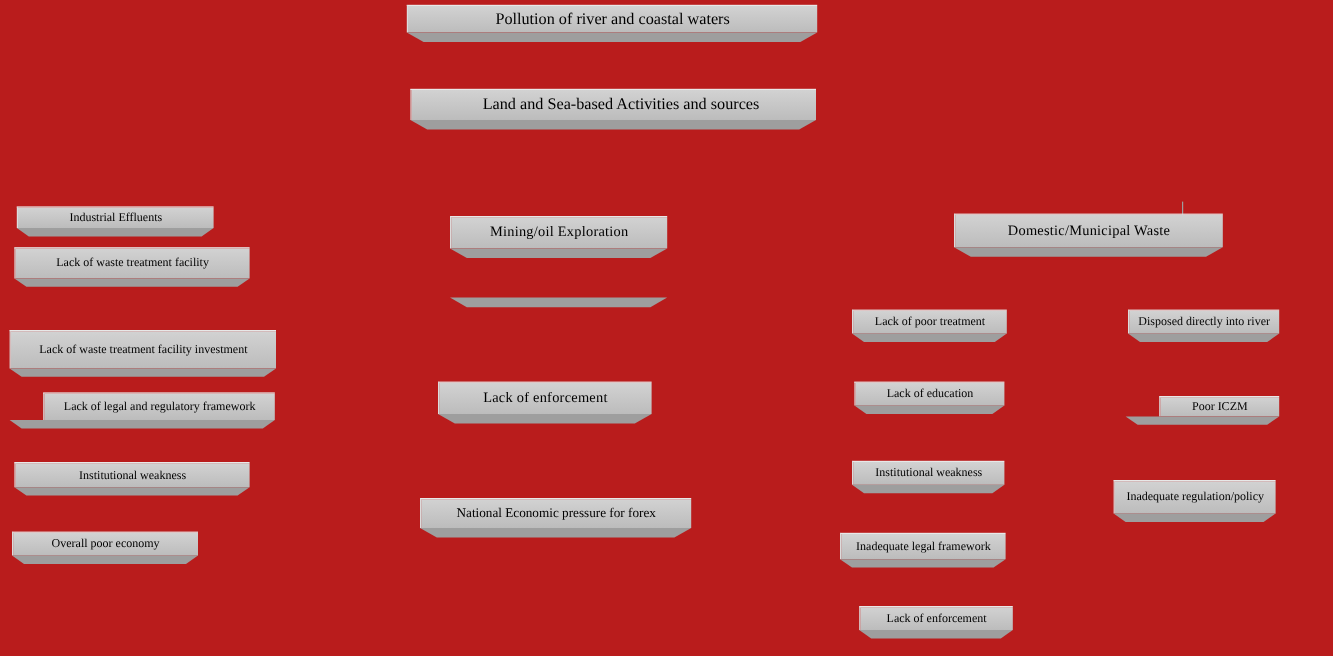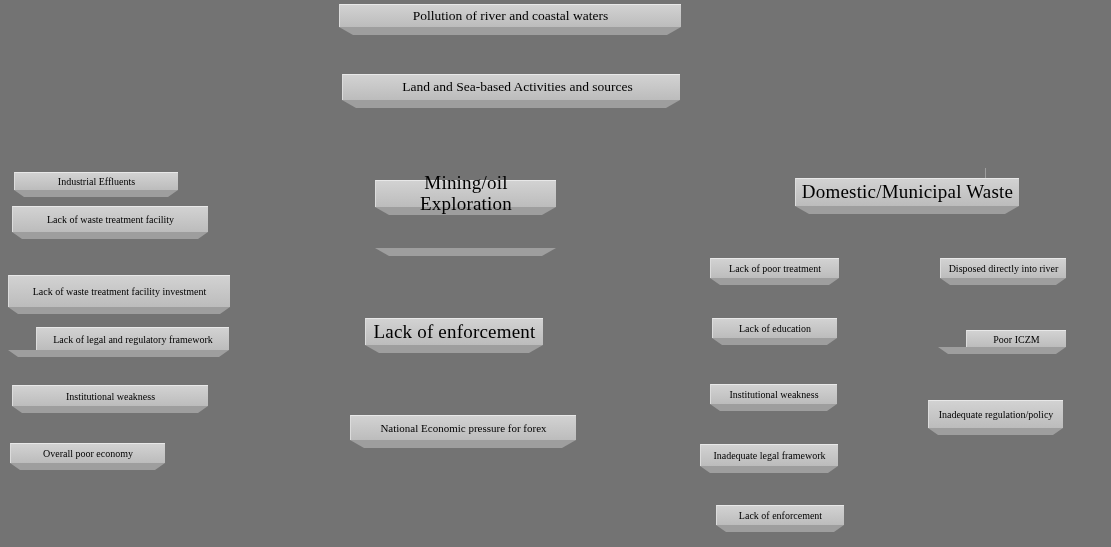--- a/index.html
+++ b/index.html
@@ -25,34 +25,34 @@
     padding: 0 4px;
     line-height: 1.1;
   }
   .node-skirt {
     height: 0;
     width: 100%;
   }
   .size-sm .node-body { font-size: 10px; }
   .size-md .node-body { font-size: 11px; }
   .size-lg .node-body { font-size: 13.5px; }
-  .size-xl .node-body { font-size: 19px; letter-spacing: 0.2px; }
+  .size-xl .node-body { font-size: 12px; letter-spacing: 0.2px; }
   .stub {
     position: absolute;
     left: 985px;
     top: 168px;
     width: 1px;
     height: 11px;
     background: #9e9e9e;
   }
 </style>
 </head>
 <body>
 
-<div class="canvas" id="canvas" style="background: #737373;">
+<div class="canvas" id="canvas" style="background: #b91c1c;">
   <div class="stub"></div>
 <div class="node size-lg" style="left: 339px; top: 4px; width: 342px;">
       <div class="node-body" style="height: 23px; color: rgb(0, 0, 0);">Pollution of river and coastal waters</div>
       <div class="node-skirt" style="border-top: 8px solid rgb(158, 158, 158); border-left: 14px solid transparent; border-right: 14px solid transparent;"></div>
     </div>
     <div class="node size-lg" style="left: 342px; top: 74px; width: 338px;">
       <div class="node-body" style="height: 26px; color: rgb(0, 0, 0); padding-left: 16px;">Land and Sea-based Activities and sources</div>
       <div class="node-skirt" style="border-top: 8px solid rgb(158, 158, 158); border-left: 14px solid transparent; border-right: 14px solid transparent;"></div>
     </div>
     <div class="node size-sm" style="left: 14px; top: 172px; width: 164px;">

